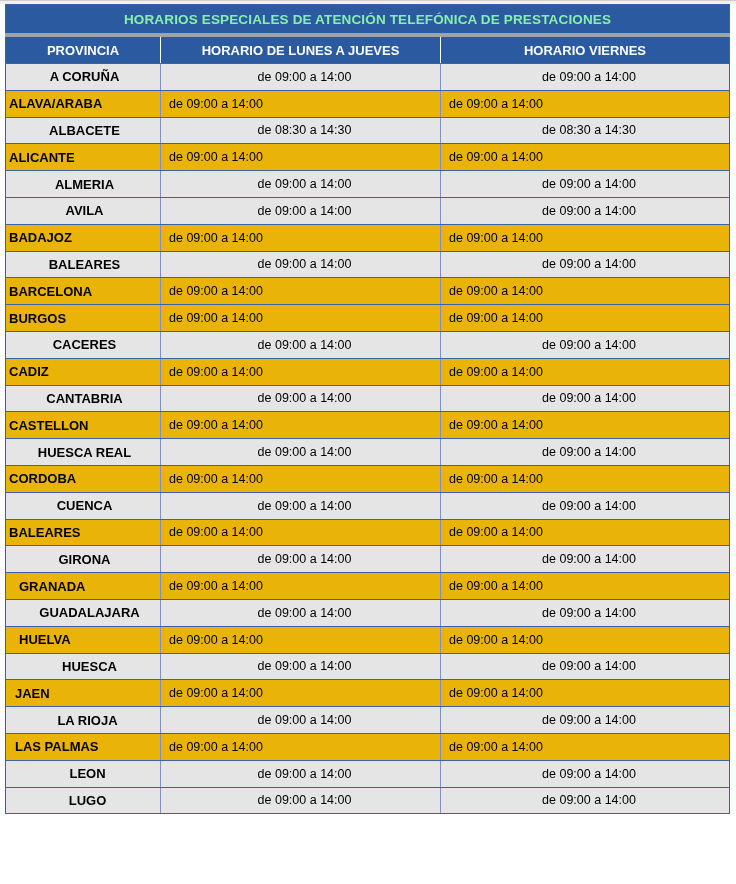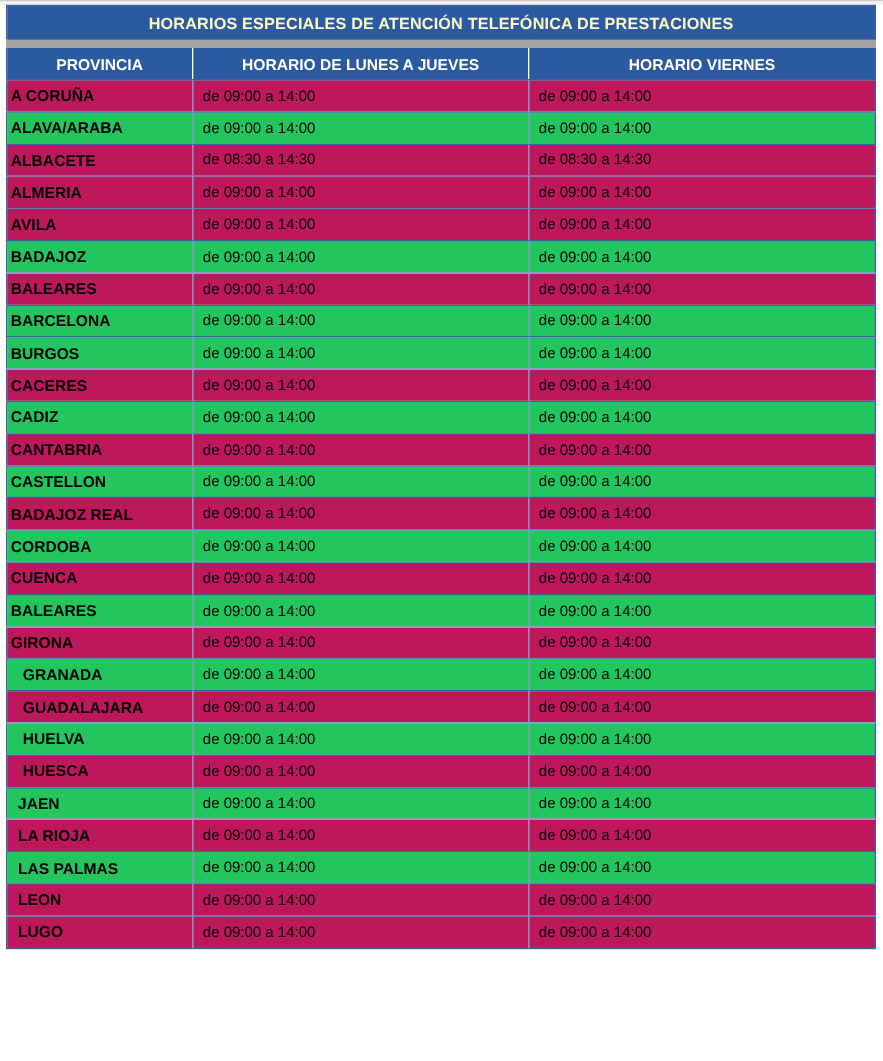--- a/index.html
+++ b/index.html
@@ -57,29 +57,29 @@
   }
 
   
   col.c-prov { width: 155px; }
   col.c-lunjue { width: 280px; }
   col.c-vier { width: 289px; }
 
   
   tr.title-row th.title-cell {
     background: #2c5aa0;
-    color: #fef9c3;
+    color: #86efac;
     font-size: 13.5px;
     font-weight: bold;
     letter-spacing: 0.15px;
     text-align: center;
     height: 28px;
     padding: 0 4px;
     border: none;
-    border-bottom: 7px solid #a3a3a3;
+    border-bottom: 4px solid #a3a3a3;
     white-space: nowrap;
   }
 
   
   tr.head-row th {
     background: #2c5aa0;
     color: #ffffff;
     font-size: 13px;
     font-weight: bold;
     text-align: center;
@@ -113,22 +113,22 @@
     padding-left: 3px;
   }
   tbody td.prov.indent-1 { padding-left: 9px; }
   tbody td.prov.indent-2 { padding-left: 13px; }
 
   tbody td.time {
     font-weight: normal;
     padding-left: 8px;
   }
 
-  tbody tr.shade td { background: #be185d; }
-  tbody tr.plain td { background: #22c55e; }
+  tbody tr.shade td { background: #e5e5e5; text-align: center; }
+  tbody tr.plain td { background: #eab308; }
 </style>
 </head>
 <body>
 
 <div id="page">
 
   <div class="top-strip">
     <div class="top-strip-edge"></div>
   </div>
 
@@ -158,20 +158,25 @@
           <tr class="plain">
             <td class="prov">ALAVA/ARABA</td>
             <td class="time">de 09:00 a 14:00</td>
             <td class="time">de 09:00 a 14:00</td>
           </tr>
           <tr class="shade">
             <td class="prov">ALBACETE</td>
             <td class="time">de 08:30 a 14:30</td>
             <td class="time">de 08:30 a 14:30</td>
           </tr>
+          <tr class="plain">
+            <td class="prov">ALICANTE</td>
+            <td class="time">de 09:00 a 14:00</td>
+            <td class="time">de 09:00 a 14:00</td>
+          </tr>
           <tr class="shade">
             <td class="prov">ALMERIA</td>
             <td class="time">de 09:00 a 14:00</td>
             <td class="time">de 09:00 a 14:00</td>
           </tr>
           <tr class="shade">
             <td class="prov">AVILA</td>
             <td class="time">de 09:00 a 14:00</td>
             <td class="time">de 09:00 a 14:00</td>
           </tr>
@@ -209,21 +214,21 @@
             <td class="prov">CANTABRIA</td>
             <td class="time">de 09:00 a 14:00</td>
             <td class="time">de 09:00 a 14:00</td>
           </tr>
           <tr class="plain">
             <td class="prov">CASTELLON</td>
             <td class="time">de 09:00 a 14:00</td>
             <td class="time">de 09:00 a 14:00</td>
           </tr>
           <tr class="shade">
-            <td class="prov">BADAJOZ REAL</td>
+            <td class="prov">HUESCA REAL</td>
             <td class="time">de 09:00 a 14:00</td>
             <td class="time">de 09:00 a 14:00</td>
           </tr>
           <tr class="plain">
             <td class="prov">CORDOBA</td>
             <td class="time">de 09:00 a 14:00</td>
             <td class="time">de 09:00 a 14:00</td>
           </tr>
           <tr class="shade">
             <td class="prov">CUENCA</td>

